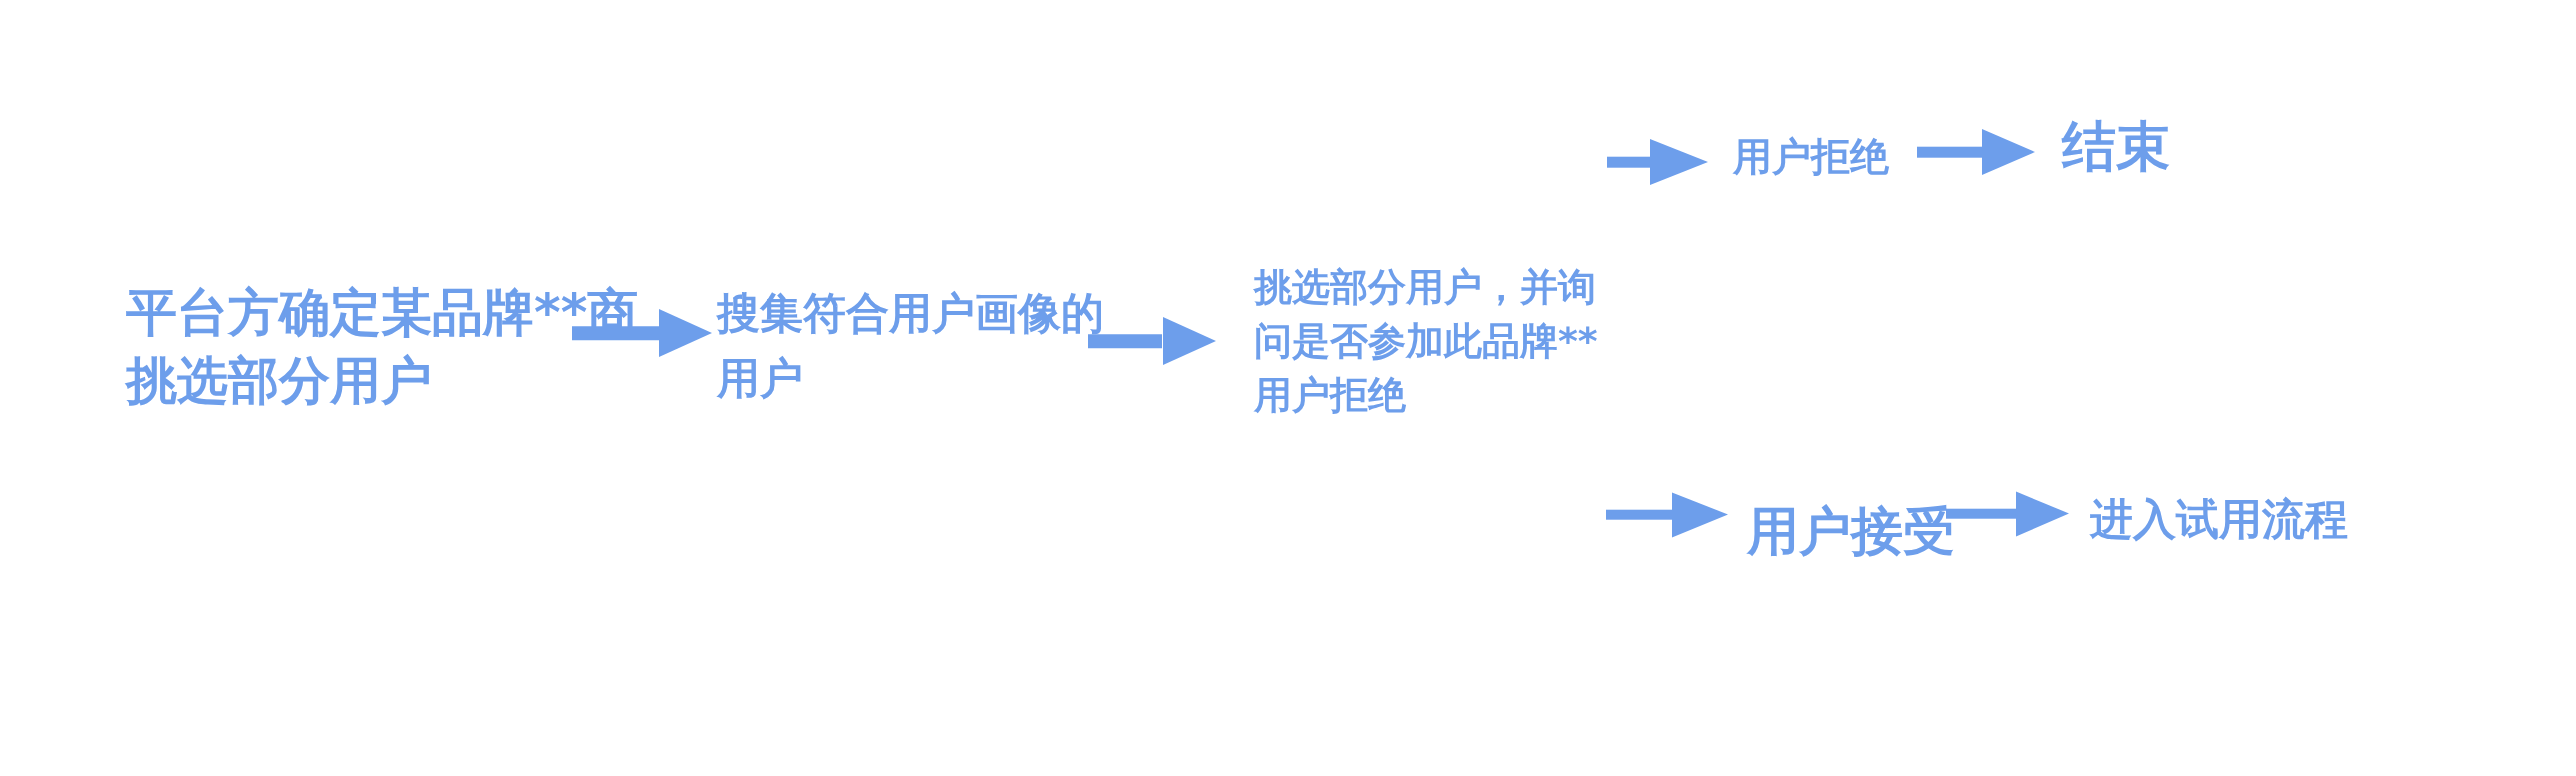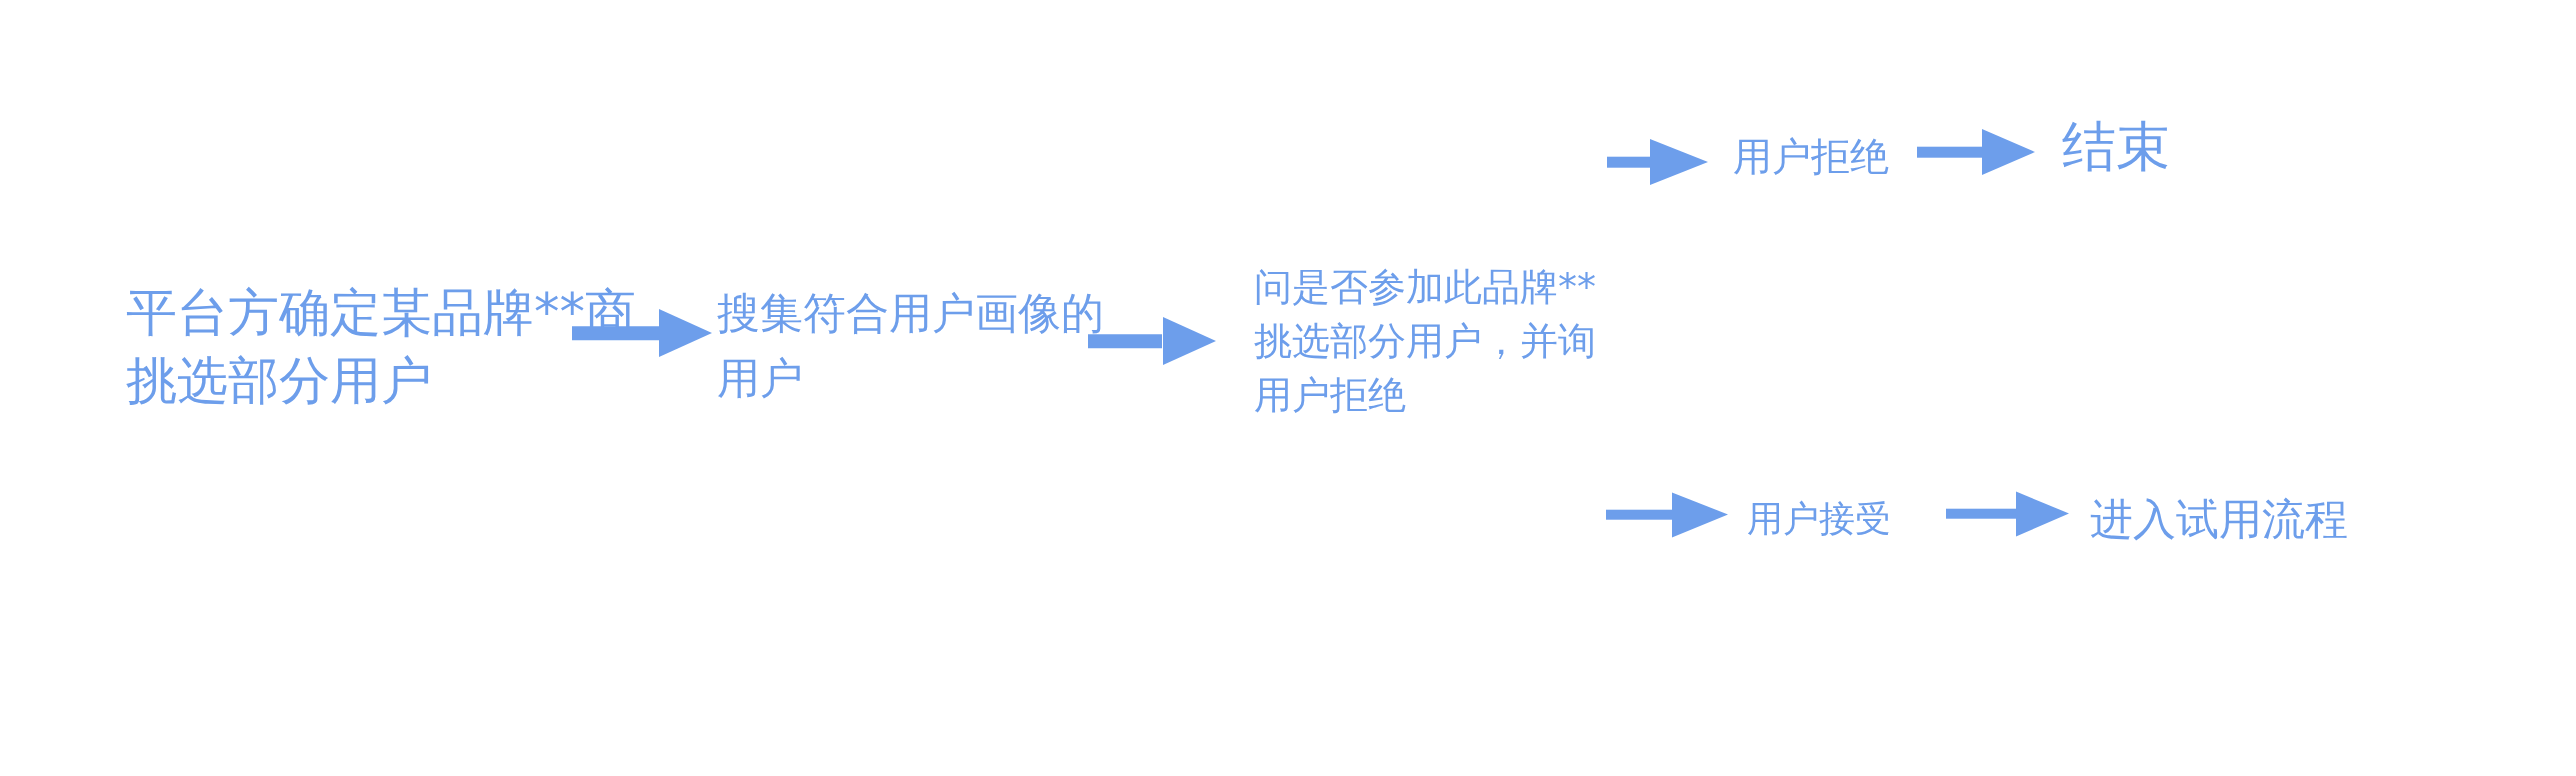--- a/index.html
+++ b/index.html
@@ -13,31 +13,31 @@
     height: 776px;
     background: #ffffff;
     overflow: hidden;
     font-family: "DejaVu Sans", "Liberation Sans", sans-serif;
     color: var(--accent);
   }
   .flow-node {
     position: absolute;
     white-space: nowrap;
     color: var(--accent);
-    font-weight: 400;
+    font-weight: 700;
   }
   .flow-node .line { display: block; }
 
   .node-step1 { left: 126px; top: 279px; font-size: 51px; line-height: 68px; }
   .node-step2 { left: 717px; top: 281px; font-size: 43px; line-height: 65px; }
   .node-step3 { left: 1254px; top: 260px; font-size: 38px; line-height: 54px; }
 
   .label-reject { left: 1733px; top: 130px; font-size: 39px; line-height: 54px; }
   .label-end    { left: 2062px; top: 114px; font-size: 54px; line-height: 65px; }
-  .label-accept { left: 1747px; top: 488px; font-size: 36px; line-height: 62px; }
+  .label-accept { left: 1747px; top: 500px; font-size: 52px; line-height: 62px; }
   .label-trial  { left: 2090px; top: 489px; font-size: 43px; line-height: 60px; }
 
   .arrow { position: absolute; }
   .arrow .shaft {
     position: absolute;
     left: 0; top: 50%;
     transform: translateY(-50%);
     background: var(--accent);
   }
   .arrow .head {
@@ -96,22 +96,22 @@
     <span class="line">搜集符合用户画像的</span>
     <span class="line">用户</span>
   </div>
 
   <div class="arrow arrow-2">
     <div class="shaft"></div>
     <div class="head"></div>
   </div>
 
   <div class="flow-node node-step3">
+    <span class="line">挑选部分用户，并询</span>
     <span class="line">问是否参加此品牌**</span>
-    <span class="line">挑选部分用户，并询</span>
     <span class="line">用户拒绝</span>
   </div>
 
   <div class="arrow arrow-3">
     <div class="shaft"></div>
     <div class="head"></div>
   </div>
 
   <div class="flow-node label-reject">
     <span class="line">用户拒绝</span>

